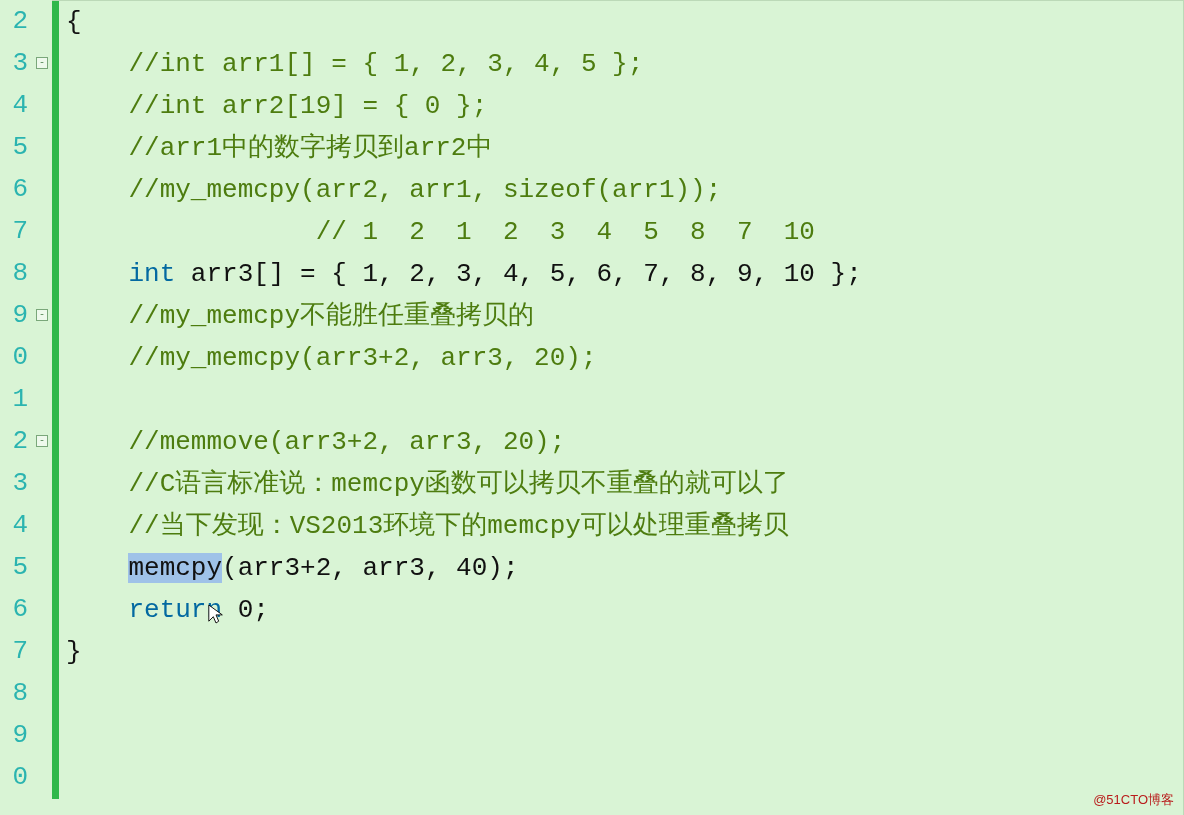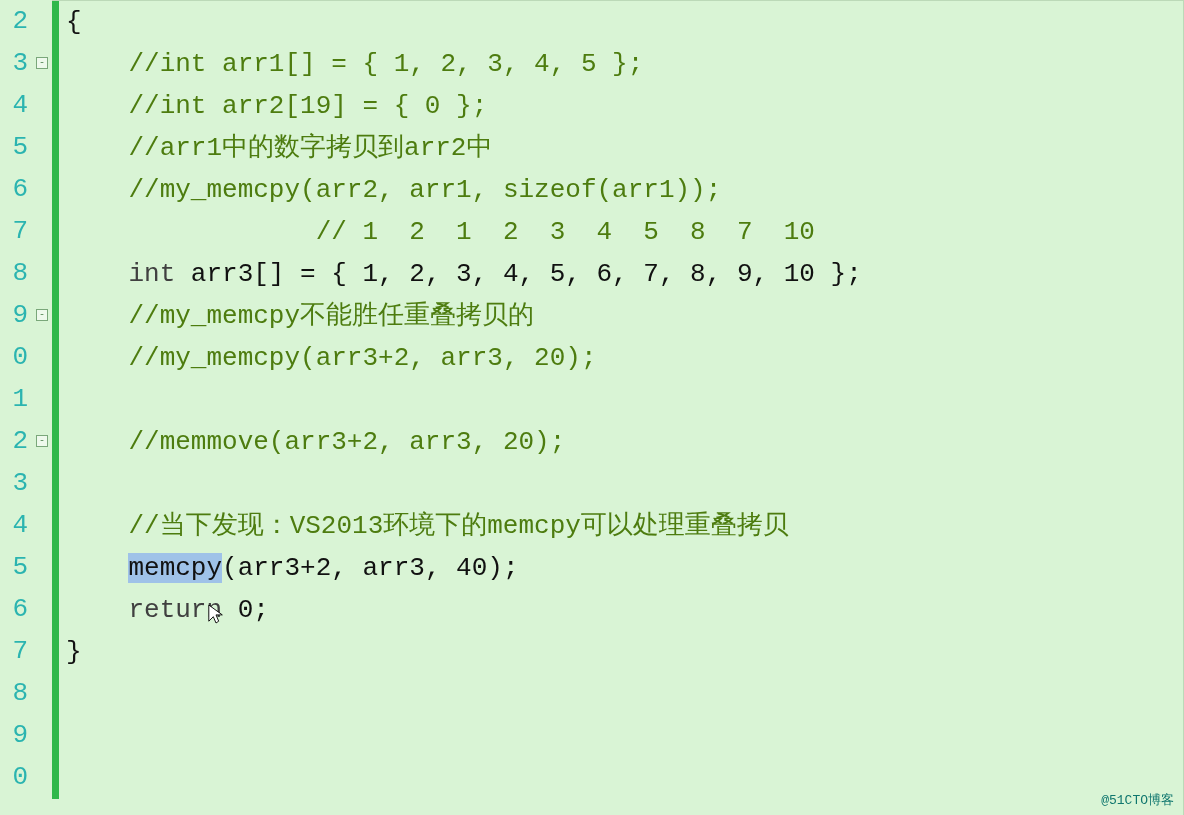--- a/index.html
+++ b/index.html
@@ -60,38 +60,38 @@
   .code-lines {
     padding-left: 14px;
   }
   .line {
     height: 42px;
     line-height: 42px;
     white-space: pre;
     color: #111;
   }
   .tok-comment { color: #4d7c0f; }
-  .tok-keyword { color: #404040; }
+  .tok-keyword { color: #0369a1; }
   .tok-plain   { color: #111; }
   .sel {
     background: #9fc2e8;
   }
   .cursor-pointer {
     position: absolute;
     width: 18px;
     height: 22px;
     pointer-events: none;
   }
   .watermark {
     position: absolute;
     right: 10px;
     bottom: 6px;
-    color: #0f766e;
+    color: #b91c1c;
     font-size: 13px;
-    font-family: Liberation Mono, monospace;
+    font-family: Liberation Sans, sans-serif;
   }
 </style>
 </head>
 <body>
 
 <div class="gutter" id="gutter">
     <div class="ln">2</div>
     <div class="ln">3</div>
     <div class="ln">4</div>
     <div class="ln">5</div>
@@ -123,21 +123,21 @@
       <div class="line"><span class="tok-plain">    </span><span class="tok-comment">//int arr1[] = { 1, 2, 3, 4, 5 };</span></div>
       <div class="line"><span class="tok-plain">    </span><span class="tok-comment">//int arr2[19] = { 0 };</span></div>
       <div class="line"><span class="tok-plain">    </span><span class="tok-comment">//arr1中的数字拷贝到arr2中</span></div>
       <div class="line"><span class="tok-plain">    </span><span class="tok-comment">//my_memcpy(arr2, arr1, sizeof(arr1));</span></div>
       <div class="line"><span class="tok-plain">    </span><span class="tok-comment">            // 1  2  1  2  3  4  5  8  7  10</span></div>
       <div class="line"><span class="tok-plain">    </span><span class="tok-keyword">int</span><span class="tok-plain"> arr3[] = { 1, 2, 3, 4, 5, 6, 7, 8, 9, 10 };</span></div>
       <div class="line"><span class="tok-plain">    </span><span class="tok-comment">//my_memcpy不能胜任重叠拷贝的</span></div>
       <div class="line"><span class="tok-plain">    </span><span class="tok-comment">//my_memcpy(arr3+2, arr3, 20);</span></div>
       <div class="line"><span class="tok-plain"></span><span class="tok-plain"></span></div>
       <div class="line"><span class="tok-plain">    </span><span class="tok-comment">//memmove(arr3+2, arr3, 20);</span></div>
-      <div class="line"><span class="tok-plain">    </span></div>
+      <div class="line"><span class="tok-plain">    </span><span class="tok-comment">//C语言标准说：memcpy函数可以拷贝不重叠的就可以了</span></div>
       <div class="line"><span class="tok-plain">    </span><span class="tok-comment">//当下发现：VS2013环境下的memcpy可以处理重叠拷贝</span></div>
       <div class="line"><span class="tok-plain">    </span><span class="tok-plain sel">memcpy</span><span class="tok-plain">(arr3+2, arr3, 40);</span></div>
       <div class="line"><span class="tok-plain">    </span><span class="tok-keyword">return</span><span class="tok-plain"> 0;</span></div>
       <div class="line"><span class="tok-plain"></span><span class="tok-plain">}</span></div>
       <div class="line"><span class="tok-plain"></span><span class="tok-plain"></span></div>
       <div class="line"><span class="tok-plain"></span><span class="tok-plain"></span></div>
     </div>
   <svg class="cursor-pointer" id="cursor" viewBox="0 0 20 24" style="left: 155px; top: 602px;">
     <path d="M2 2 L2 20 L7 15 L10 22 L13 20 L10 13 L17 13 Z" fill="#fff" stroke="#000" stroke-width="1"></path>
   </svg>

